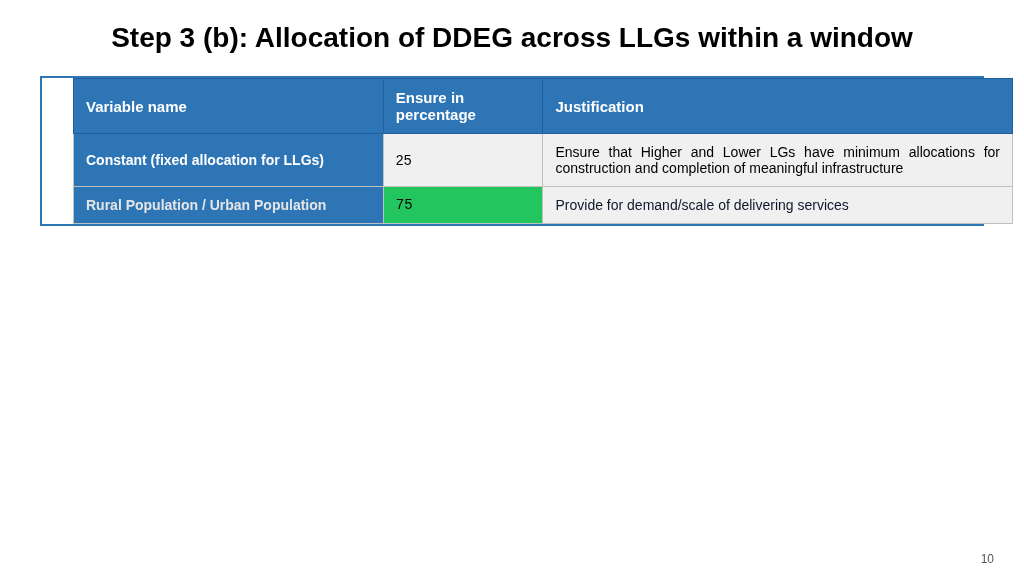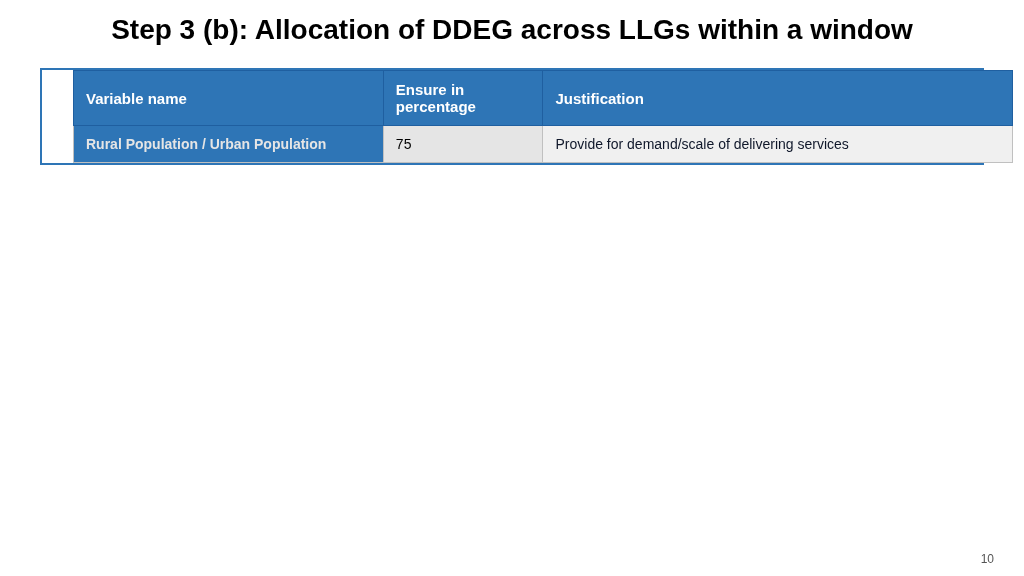--- a/index.html
+++ b/index.html
@@ -13,21 +13,21 @@
       height: 576px;
       background: #ffffff;
       font-family: Arial, sans-serif;
       overflow: hidden;
       position: relative;
     }
 
     .page {
       width: 1024px;
       height: 460px;
-      padding: 12px 40px 20px 40px;
+      padding: 20px 40px 20px 40px;
       display: flex;
       flex-direction: column;
       align-items: center;
     }
 
     .title {
       font-size: 28px;
       font-weight: bold;
       text-align: center;
       color: #000000;
@@ -103,22 +103,23 @@
       text-align: justify;
     }
 
     
     .row-rural td:first-child {
       background-color: #2e75b6;
       color: #e5e5e5;
       font-weight: bold;
     }
     .row-rural td:nth-child(2) {
-      background-color: #e5e5e5;
+      background-color: #22c55e;
       color: #000;
+      font-family: Liberation Mono, monospace;
     }
     .row-rural td:nth-child(3) {
       background-color: #f0f0f0;
       color: #0f172a;
       text-align: justify;
     }
 
     .page-number {
       position: absolute;
       bottom: 10px;
@@ -138,20 +139,25 @@
       <thead>
         <tr>
           <th>Variable name</th>
           <th>Ensure in percentage</th>
           <th>Justification</th>
         </tr>
       </thead>
       <tbody>
 
 
+        <tr class="row-constant">
+          <td>Constant (fixed allocation for LLGs)</td>
+          <td>25</td>
+          <td>Ensure that Higher and Lower LGs have minimum allocations for construction and completion of meaningful infrastructure</td>
+        </tr>
 
         <tr class="row-rural">
           <td>Rural Population / Urban Population</td>
           <td>75</td>
           <td>Provide for demand/scale of delivering services</td>
         </tr>
       </tbody>
     </table>
   </div>
 

